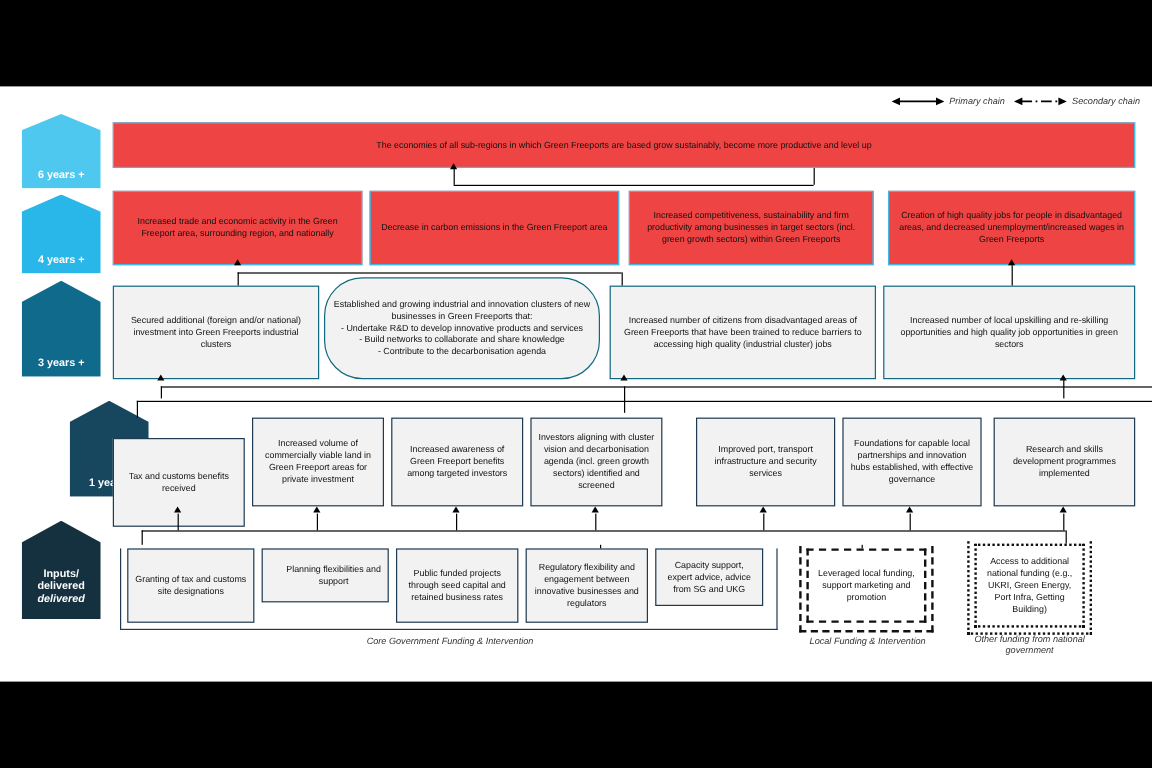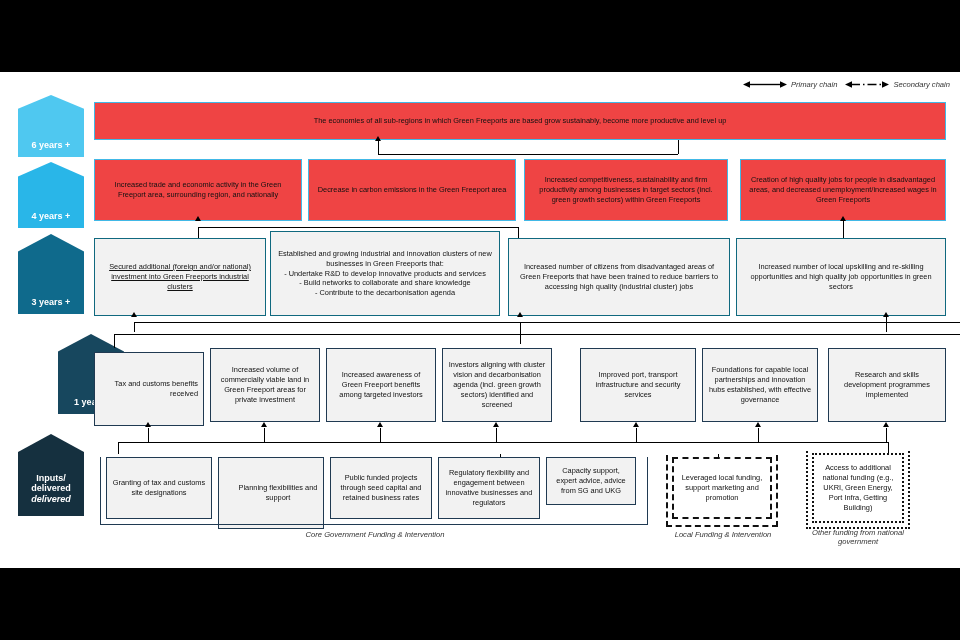--- a/index.html
+++ b/index.html
@@ -122,24 +122,24 @@
     <span class="inner">Creation of high quality jobs for people in disadvantaged areas, and decreased unemployment/increased wages in Green Freeports</span>
   </div>
 
   <div class="ln lnv" style="left:198px;top:155px;height:12px;"></div>
   <div class="ln lnh" style="left:198px;top:155px;width:320px;"></div>
   <div class="ln lnv" style="left:518px;top:155px;height:12px;"></div>
   <div class="arrow-up" style="left:195px;top:144px;"></div>
   <div class="ln lnv" style="left:843px;top:149px;height:18px;"></div>
   <div class="arrow-up" style="left:840px;top:144px;"></div>
 
-  <div class="box teal" style="left:94px;top:166px;width:172px;height:78px;text-decoration:underline;">
+  <div class="box teal" style="left:94px;top:166px;width:172px;height:78px;">
     <span class="inner">Secured additional (foreign and/or national) investment into Green Freeports industrial clusters</span>
   </div>
-  <div class="box teal" style="left:270px;top:159px;width:230px;height:85px;padding:2px 4px;">
+  <div class="box teal" style="left:270px;top:159px;width:230px;height:85px;padding:2px 4px;border-radius:32px;">
     <span class="inner">
       <span class="b">Established and growing industrial and innovation clusters of new businesses in Green Freeports that:</span>
       <span class="b">-     Undertake R&amp;D to  develop innovative products and services</span>
       <span class="b">-     Build networks to collaborate and share knowledge</span>
       <span class="b">-     Contribute to the decarbonisation agenda</span>
     </span>
   </div>
   <div class="box teal" style="left:508px;top:166px;width:222px;height:78px;">
     <span class="inner">Increased number of citizens from disadvantaged areas of  Green Freeports that have been trained to reduce barriers to accessing high quality (industrial cluster) jobs</span>
   </div>
@@ -150,21 +150,21 @@
   <div class="ln lnh" style="left:134px;top:250px;width:836px;"></div>
   <div class="ln lnv" style="left:134px;top:250px;height:10px;"></div>
   <div class="arrow-up" style="left:131px;top:240px;"></div>
   <div class="ln lnv" style="left:520px;top:250px;height:22px;"></div>
   <div class="arrow-up" style="left:517px;top:240px;"></div>
   <div class="ln lnv" style="left:886px;top:244px;height:16px;"></div>
   <div class="arrow-up" style="left:883px;top:240px;"></div>
   <div class="ln lnh" style="left:114px;top:262px;width:858px;"></div>
   <div class="ln lnv" style="left:114px;top:262px;height:14px;"></div>
 
-  <div class="box navy" style="left:94px;top:280px;width:110px;height:74px;text-align:right;">
+  <div class="box navy" style="left:94px;top:293px;width:110px;height:74px;">
     <span class="inner">Tax and customs benefits received</span>
   </div>
   <div class="box navy" style="left:210px;top:276px;width:110px;height:74px;">
     <span class="inner">Increased volume of commercially viable land in Green Freeport areas for private investment</span>
   </div>
   <div class="box navy" style="left:326px;top:276px;width:110px;height:74px;">
     <span class="inner">Increased awareness of Green Freeport benefits among targeted investors</span>
   </div>
   <div class="box navy" style="left:442px;top:276px;width:110px;height:74px;">
     <span class="inner">Investors aligning with cluster vision and decarbonisation agenda (incl. green growth sectors) identified and screened</span>
@@ -196,21 +196,21 @@
   <div class="arrow-up" style="left:883px;top:350px;"></div>
   <div class="ln lnv" style="left:118px;top:370px;height:12px;"></div>
   <div class="ln lnv" style="left:888px;top:370px;height:12px;"></div>
   <div class="ln lnv" style="left:500px;top:382px;height:14px;"></div>
   <div class="ln lnv" style="left:718px;top:382px;height:14px;"></div>
   <div class="ln lnv" style="left:860px;top:382px;height:14px;"></div>
 
   <div class="box navy" style="left:106px;top:385px;width:106px;height:62px;">
     <span class="inner">Granting of tax and customs site designations</span>
   </div>
-  <div class="box navy" style="left:218px;top:385px;width:106px;height:72px;padding-left:19px;">
+  <div class="box navy" style="left:218px;top:385px;width:106px;height:45px;padding-left:19px;">
     <span class="inner">Planning flexibilities and support</span>
   </div>
   <div class="box navy" style="left:330px;top:385px;width:102px;height:62px;text-align:center;">
     <span class="inner">Public funded projects through seed capital and retained business rates</span>
   </div>
   <div class="box navy" style="left:438px;top:385px;width:102px;height:62px;">
     <span class="inner">Regulatory flexibility and engagement between innovative businesses and regulators</span>
   </div>
   <div class="box navy" style="left:546px;top:385px;width:90px;height:48px;">
     <span class="inner">Capacity support, expert advice, advice from SG and UKG</span>

